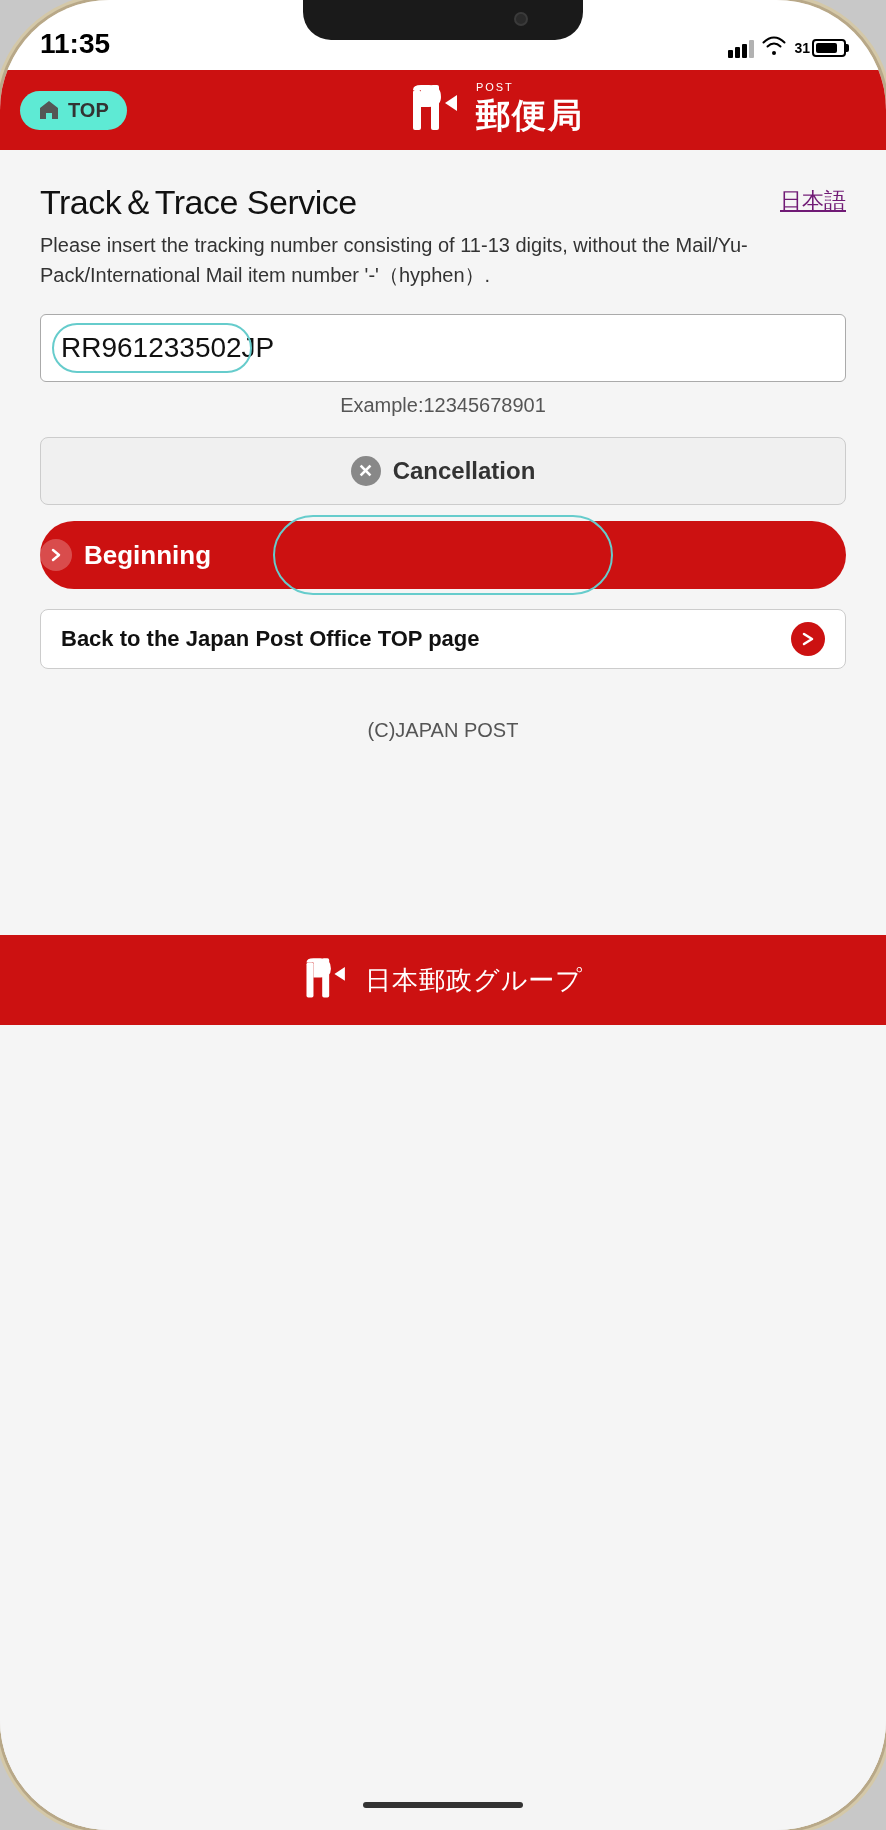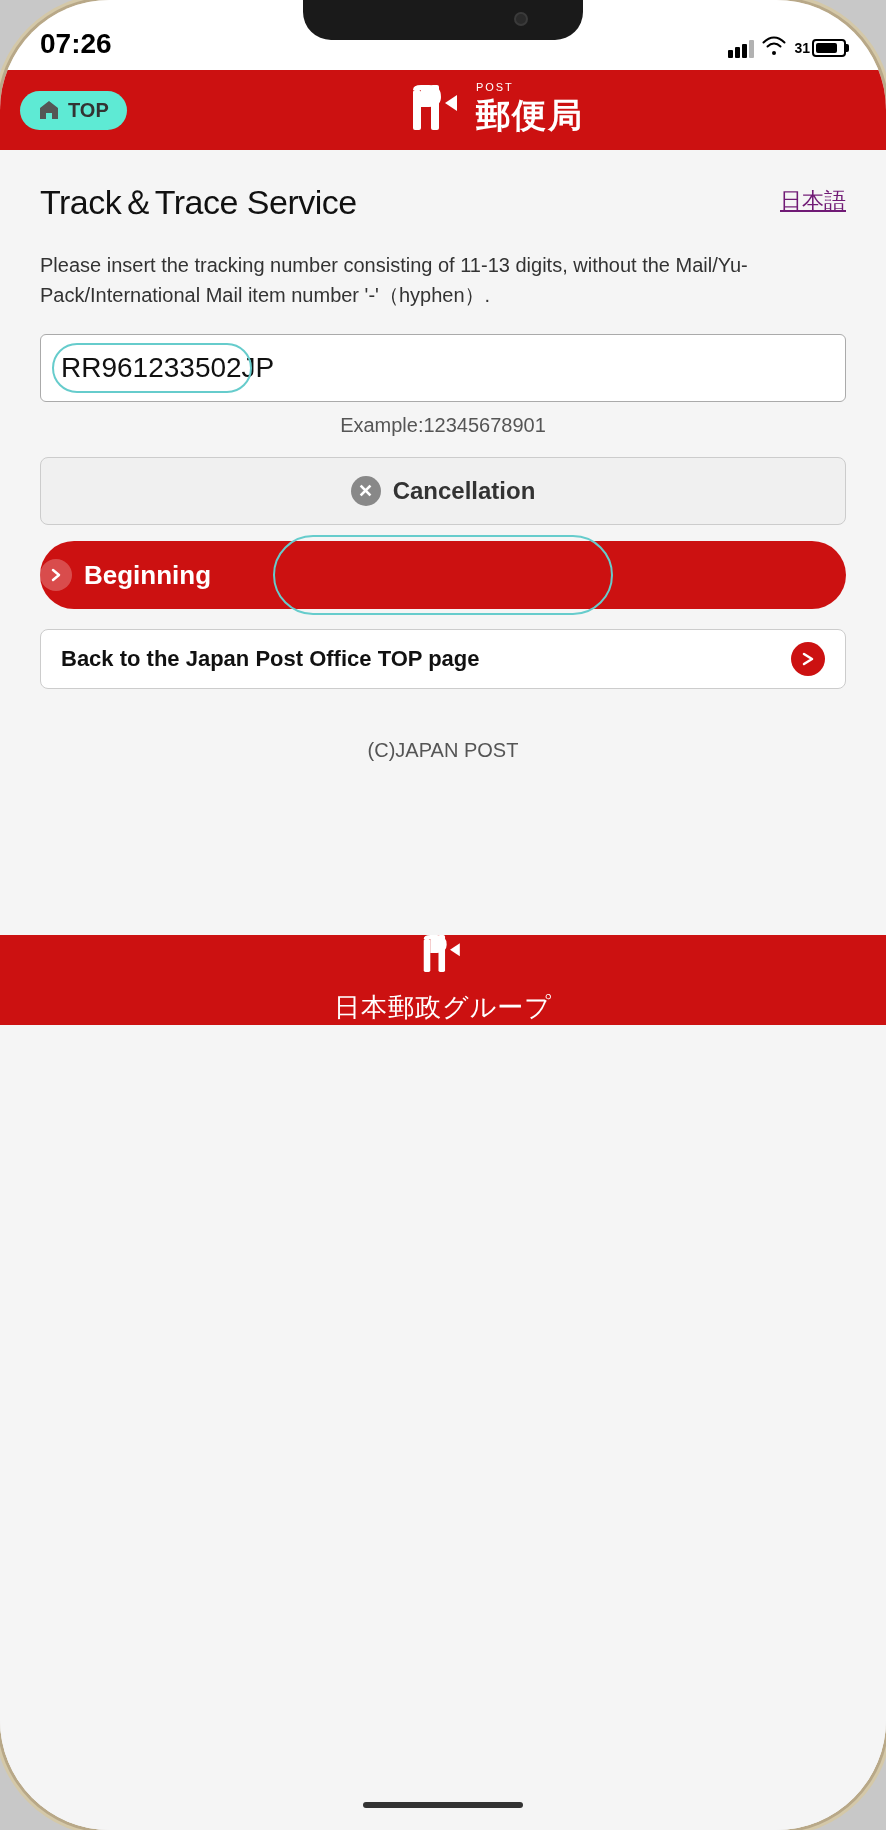--- a/index.html
+++ b/index.html
@@ -208,21 +208,21 @@
       flex: 1;
       padding: 30px 40px 0;
       overflow-y: auto;
       background: #f5f5f5;
     }
 
     .page-title-row {
       display: flex;
       justify-content: space-between;
       align-items: flex-start;
-      margin-bottom: 24px;
+      margin-bottom: 4px;
     }
 
     .page-title {
       font-size: 34px;
       font-weight: 400;
       color: #111;
       letter-spacing: -0.5px;
     }
 
     .lang-link {
@@ -388,21 +388,20 @@
 
     
     .footer {
       background: #cc1111;
       height: 90px;
       display: flex;
       align-items: center;
       justify-content: center;
       gap: 14px;
       flex-shrink: 0;
-      flex-direction: column;
     }
 
     .footer-text {
       color: #fff;
       font-size: 26px;
       font-weight: 500;
       letter-spacing: 1px;
     }
 
     
@@ -430,21 +429,21 @@
   </style>
 </head>
 <body>
 
 <div class="phone-frame">
   <div class="notch">
     <div class="notch-camera"></div>
   </div>
 
   <div class="status-bar">
-    <span class="status-time">07:26</span>
+    <span class="status-time">11:35</span>
     <div class="status-icons">
       <div class="signal-bars">
         <span></span>
           <span></span>
           <span></span>
           <span></span>
       </div>
       <span class="wifi-icon">
         
         <svg width="24" height="20" viewBox="0 0 24 20" fill="none">

